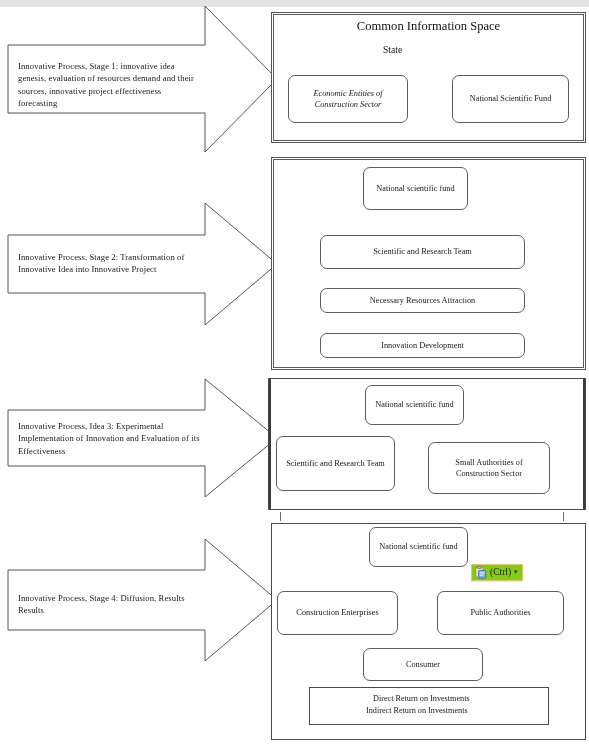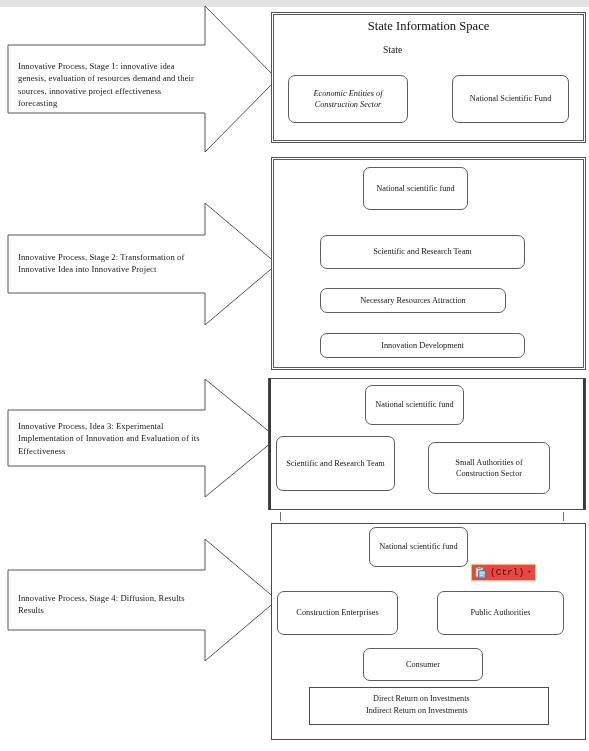--- a/index.html
+++ b/index.html
@@ -44,23 +44,23 @@
   }
   .mini-text{position:absolute;font-size:8.3px;color:#17171c;white-space:nowrap;}
   .legend-text{position:absolute;font-size:8.2px;line-height:1.45;color:#17171c;white-space:nowrap;}
 
   svg.ov{position:absolute;left:0;top:0;width:589px;height:751px;pointer-events:none;overflow:visible;}
 
   
   .paste-tag{
     position:absolute;
     display:flex;align-items:center;gap:3px;
-    background:#ef4444;border:1px solid #d8c77a;
+    background:#84cc16;border:1px solid #d8c77a;
     padding:1px 4px 1px 2px;border-radius:1px;
-    font-family:Liberation Mono, monospace;font-size:9.5px;color:#1d1d1d;
+    font-family:Liberation Serif, serif;font-size:9.5px;color:#1d1d1d;
     box-shadow:0 1px 1px rgba(0,0,0,.12);
   }
   .paste-tag .ctrl-label{font-size:9.5px;line-height:1;}
   .paste-tag .caret{font-size:7px;line-height:1;color:#3a3a3a;}
   .clip-ico{width:13px;height:13px;display:block;}
 
   
   .tick{position:absolute;width:1px;background:#6d6d6d;}
 </style>
 </head>
@@ -128,37 +128,37 @@
 
       <line x1="318" y1="698" x2="357" y2="698" stroke="#1d1d1d" stroke-width="1.2" marker-end="url(#ah)"></line>
       <line x1="318" y1="711" x2="357" y2="711" stroke="#1d1d1d" stroke-width="1.7" stroke-dasharray="6 4" marker-end="url(#ah)"></line>
     </g>
   </svg>
 
   <div class="arrow-label" style="left:18px;top:60px;width:178px;">Innovative Process, Stage 1: innovative idea genesis, evaluation of resources demand and their sources, innovative project effectiveness forecasting</div>
 
   <div class="panel double" style="left:271px;top:12px;width:315px;height:131px;"></div>
 
-  <div class="title-text" style="left:281px;top:19px;width:295px;">State Information Space</div>
+  <div class="title-text" style="left:281px;top:19px;width:295px;">Common Information Space</div>
 
   <div class="mini-text" style="left:383px;top:44px;font-size:9.6px;">State</div>
 
   <div class="node" style="left:288px;top:75px;width:120px;height:48px;font-style:italic;">Economic Entities of Construction Sector</div>
 
   <div class="node" style="left:452px;top:75px;width:117px;height:48px;">National Scientific Fund</div>
 
   <div class="arrow-label" style="left:18px;top:251px;width:180px;">Innovative Process, Stage 2: Transformation of Innovative Idea into Innovative Project</div>
 
   <div class="panel double" style="left:271px;top:157px;width:315px;height:213px;"></div>
 
   <div class="node" style="left:363px;top:167px;width:105px;height:43px;">National scientific fund</div>
 
   <div class="node" style="left:320px;top:235px;width:205px;height:34px;">Scientific and Research Team</div>
 
-  <div class="node" style="left:320px;top:288px;width:186px;height:25px;">Necessary Resources Attraction</div>
+  <div class="node" style="left:320px;top:288px;width:205px;height:25px;">Necessary Resources Attraction</div>
 
   <div class="node" style="left:320px;top:333px;width:205px;height:25px;">Innovation Development</div>
 
   <div class="arrow-label" style="left:18px;top:420px;width:182px;">Innovative Process, Idea 3: Experimental Implementation of Innovation and Evaluation of its Effectiveness</div>
 
   <div class="panel thick-left" style="left:268px;top:378px;width:318px;height:132px;"></div>
 
   <div class="node" style="left:365px;top:385px;width:99px;height:40px;">National scientific fund</div>
 
   <div class="node" style="left:276px;top:436px;width:119px;height:55px;">Scientific and Research Team</div>

